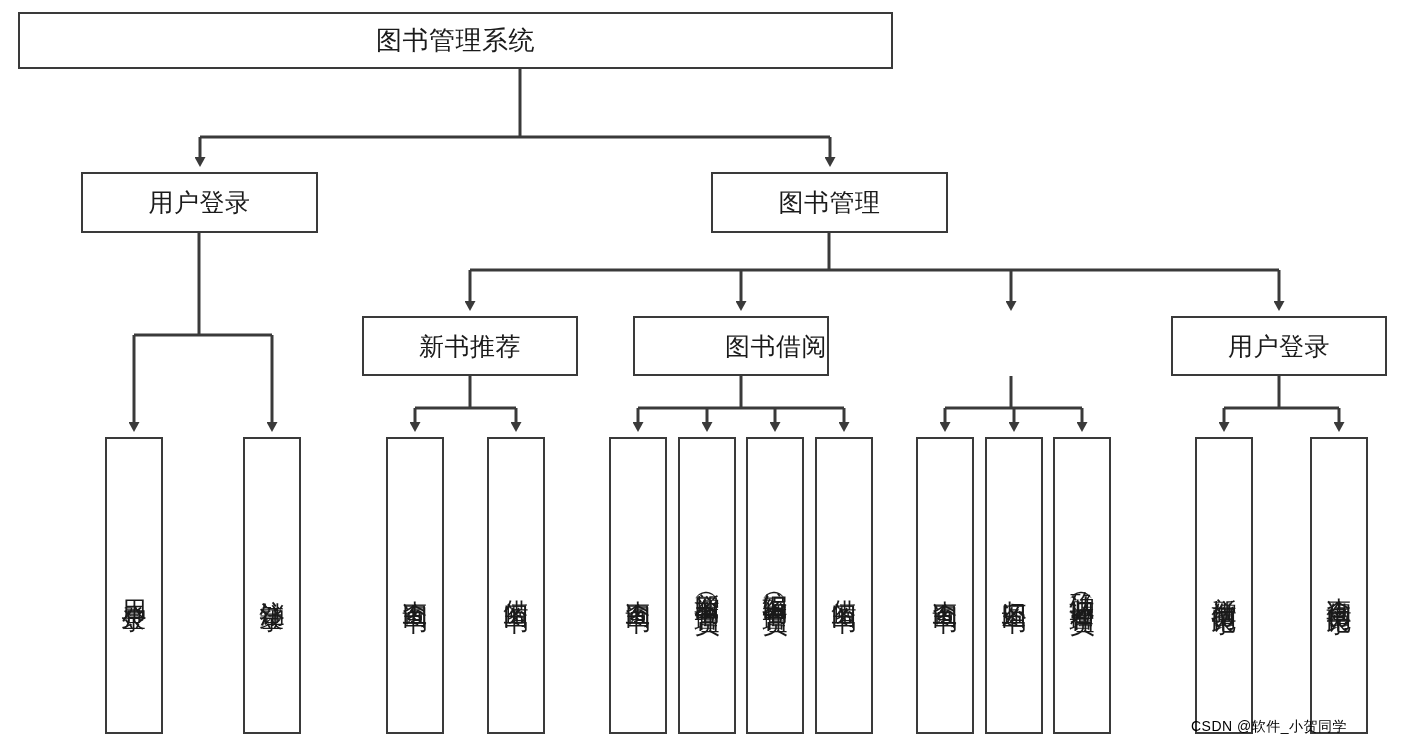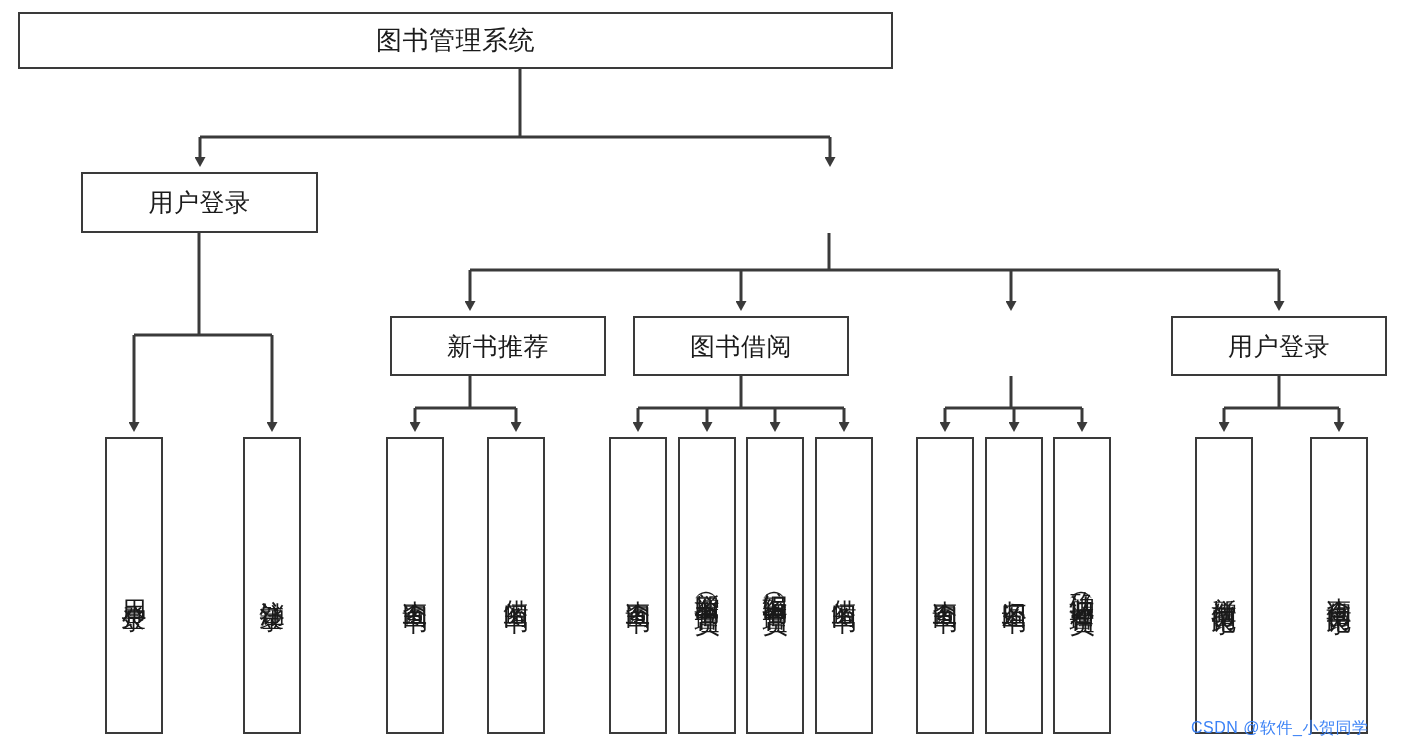--- a/index.html
+++ b/index.html
@@ -49,22 +49,22 @@
     text-orientation: upright;
     white-space: nowrap;
     line-height: 1;
     letter-spacing: 3px;
   }
   .node.root {
     font-size: 26px;
   }
   .watermark {
     position: absolute;
-    font-size: 16px;
-    color: #3b82f6;
+    font-size: 14px;
+    color: #000000;
     white-space: nowrap;
     letter-spacing: 0.5px;
   }
 </style>
 </head>
 <body>
 
 <div id="canvas">
 
   <svg id="wires" viewBox="0 0 1405 747" xmlns="http://www.w3.org/2000/svg">
@@ -117,25 +117,28 @@
     </g>
   </svg>
 
   <div class="node h root" style="left:18px; top:12px; width:875px; height:57px;">
     <span>图书管理系统</span>
   </div>
 
   <div class="node h" style="left:81px; top:172px; width:237px; height:61px;">
     <span>用户登录</span>
   </div>
+  <div class="node h" style="left:711px; top:172px; width:237px; height:61px;">
+    <span>图书管理</span>
+  </div>
 
-  <div class="node h" style="left:362px; top:316px; width:216px; height:60px;margin-left:28px;">
+  <div class="node h" style="left:362px; top:316px; width:216px; height:60px;">
     <span>新书推荐</span>
   </div>
-  <div class="node h" style="left:633px; top:316px; width:216px; height:60px;">
+  <div class="node h" style="left:633px; top:316px; width:196px; height:60px;justify-content:flex-end;">
     <span>图书借阅</span>
   </div>
   <div class="node h" style="left:1171px; top:316px; width:216px; height:60px;">
     <span>用户登录</span>
   </div>
 
   <div class="node v" style="left:105px; top:437px; width:58px; height:297px;">
     <span class="vtext">用户登录</span>
   </div>
   <div class="node v" style="left:243px; top:437px; width:58px; height:297px;">

